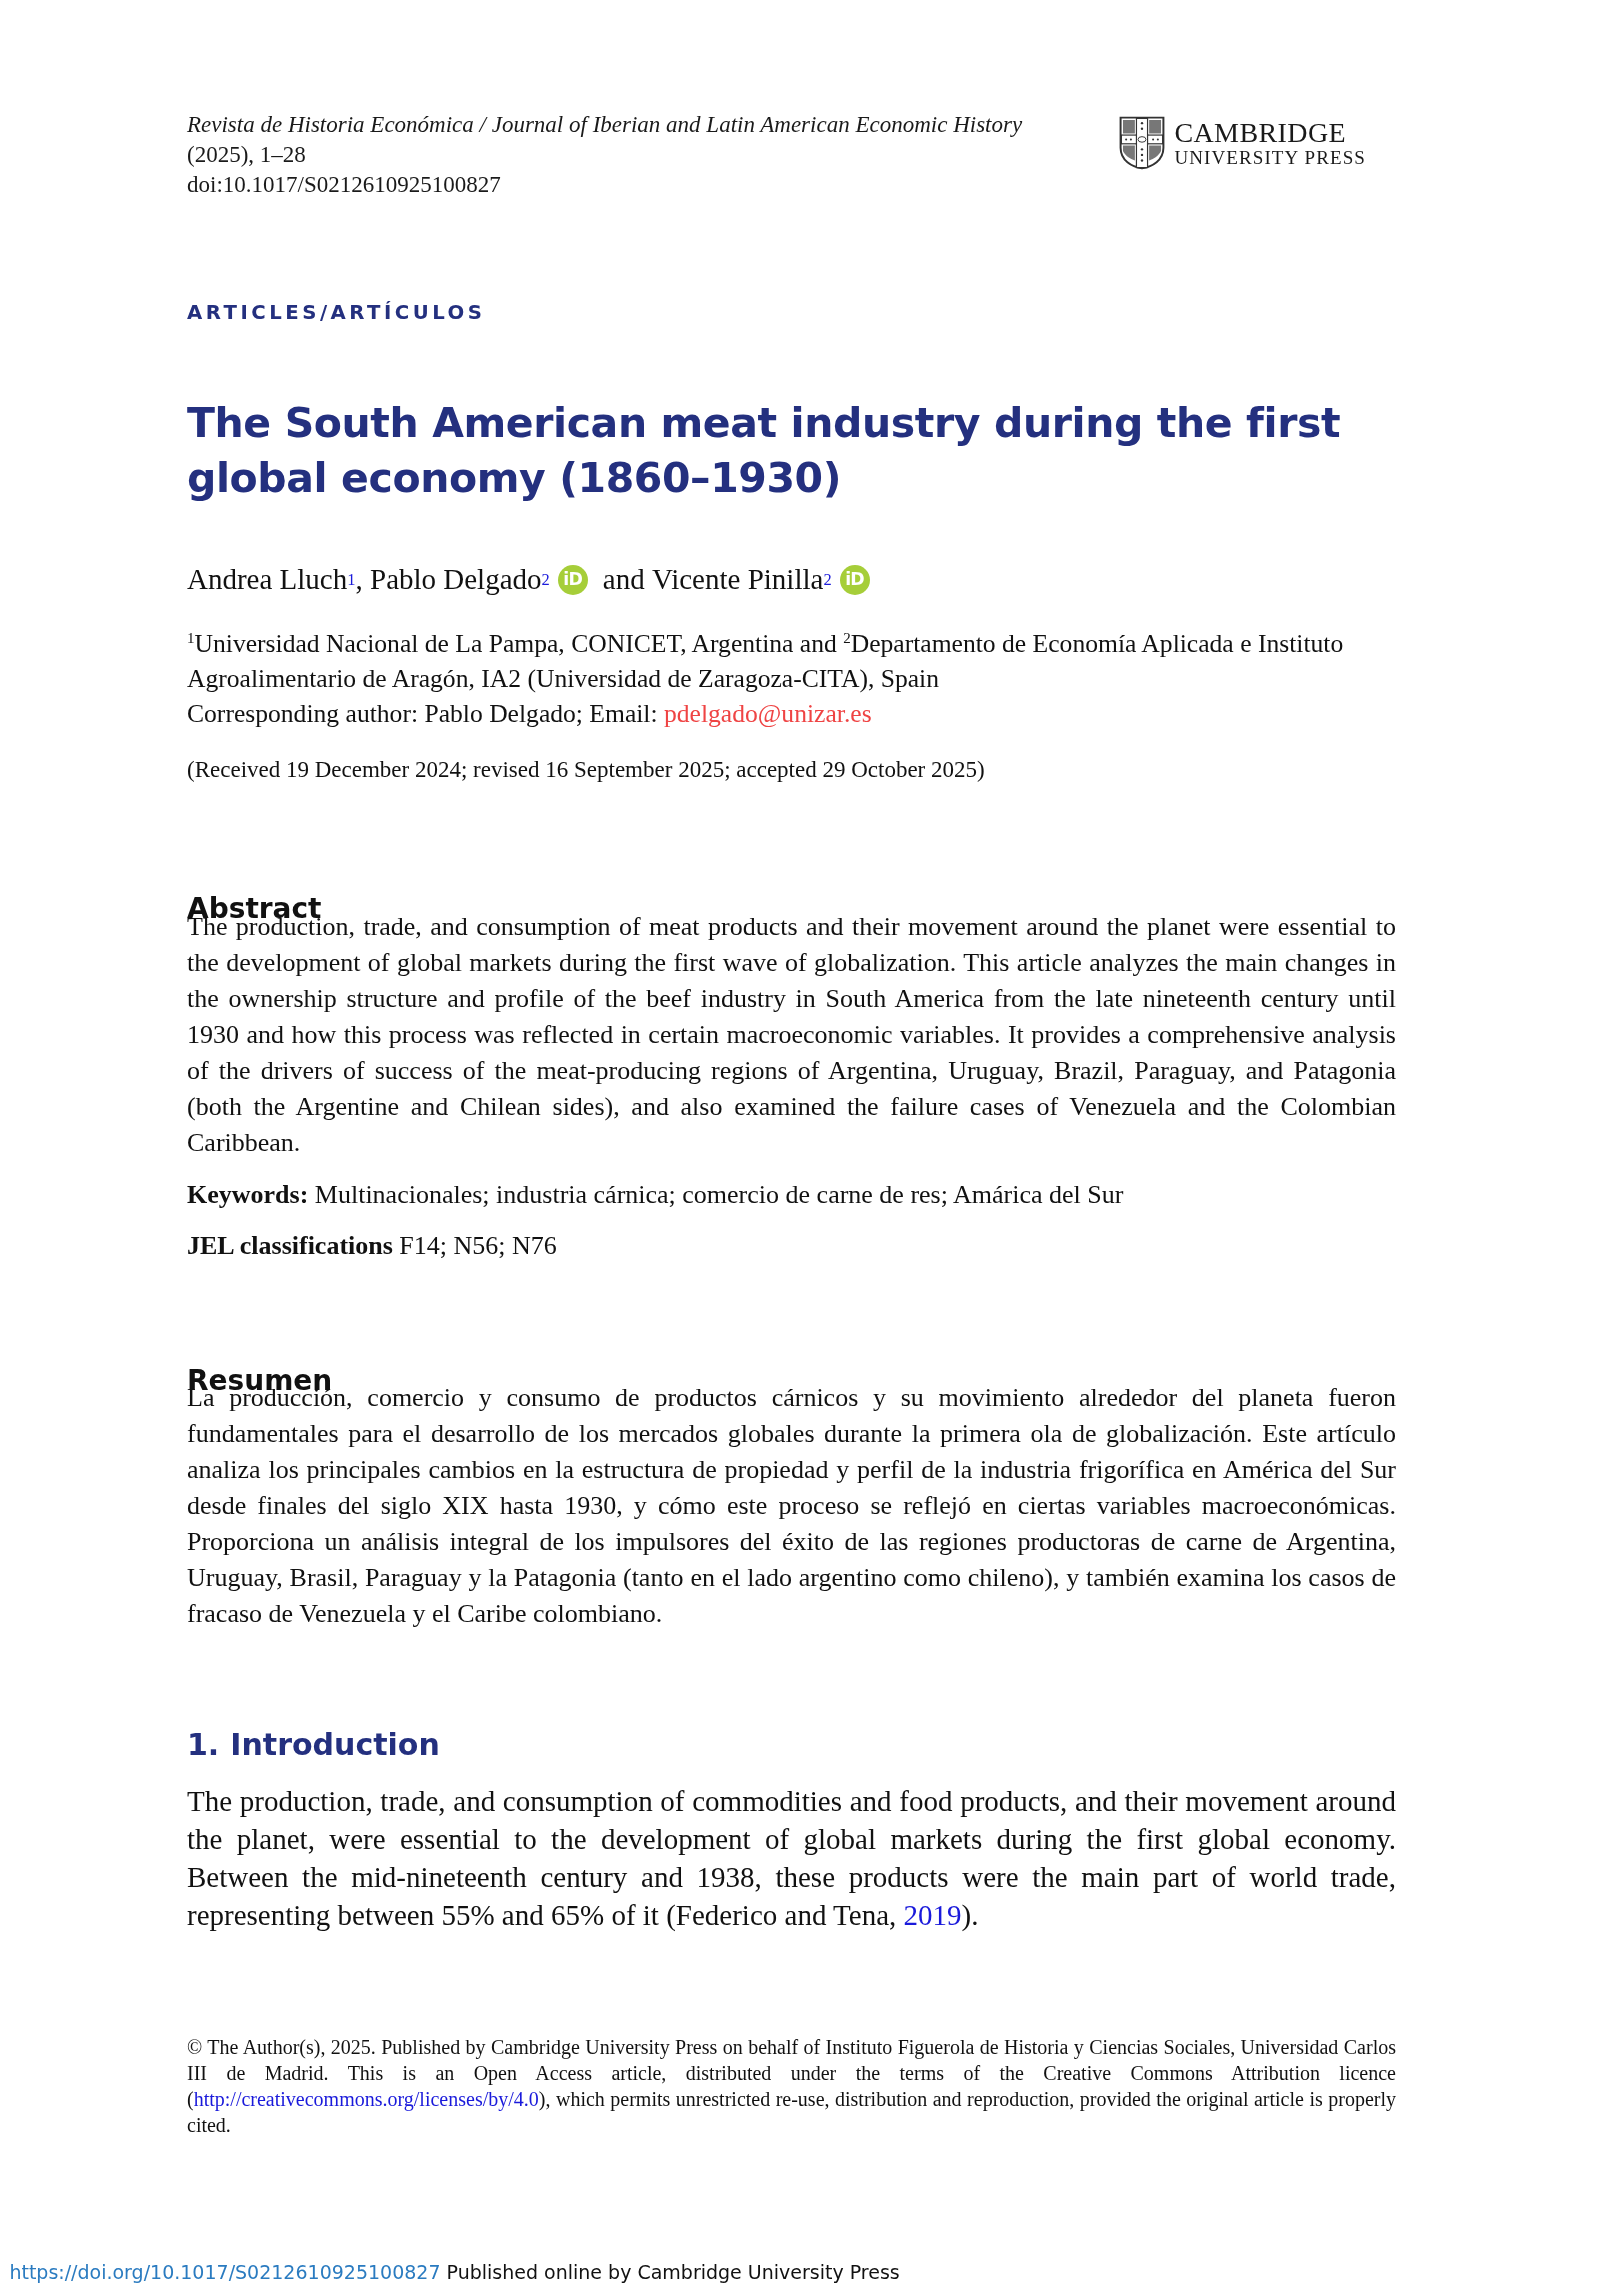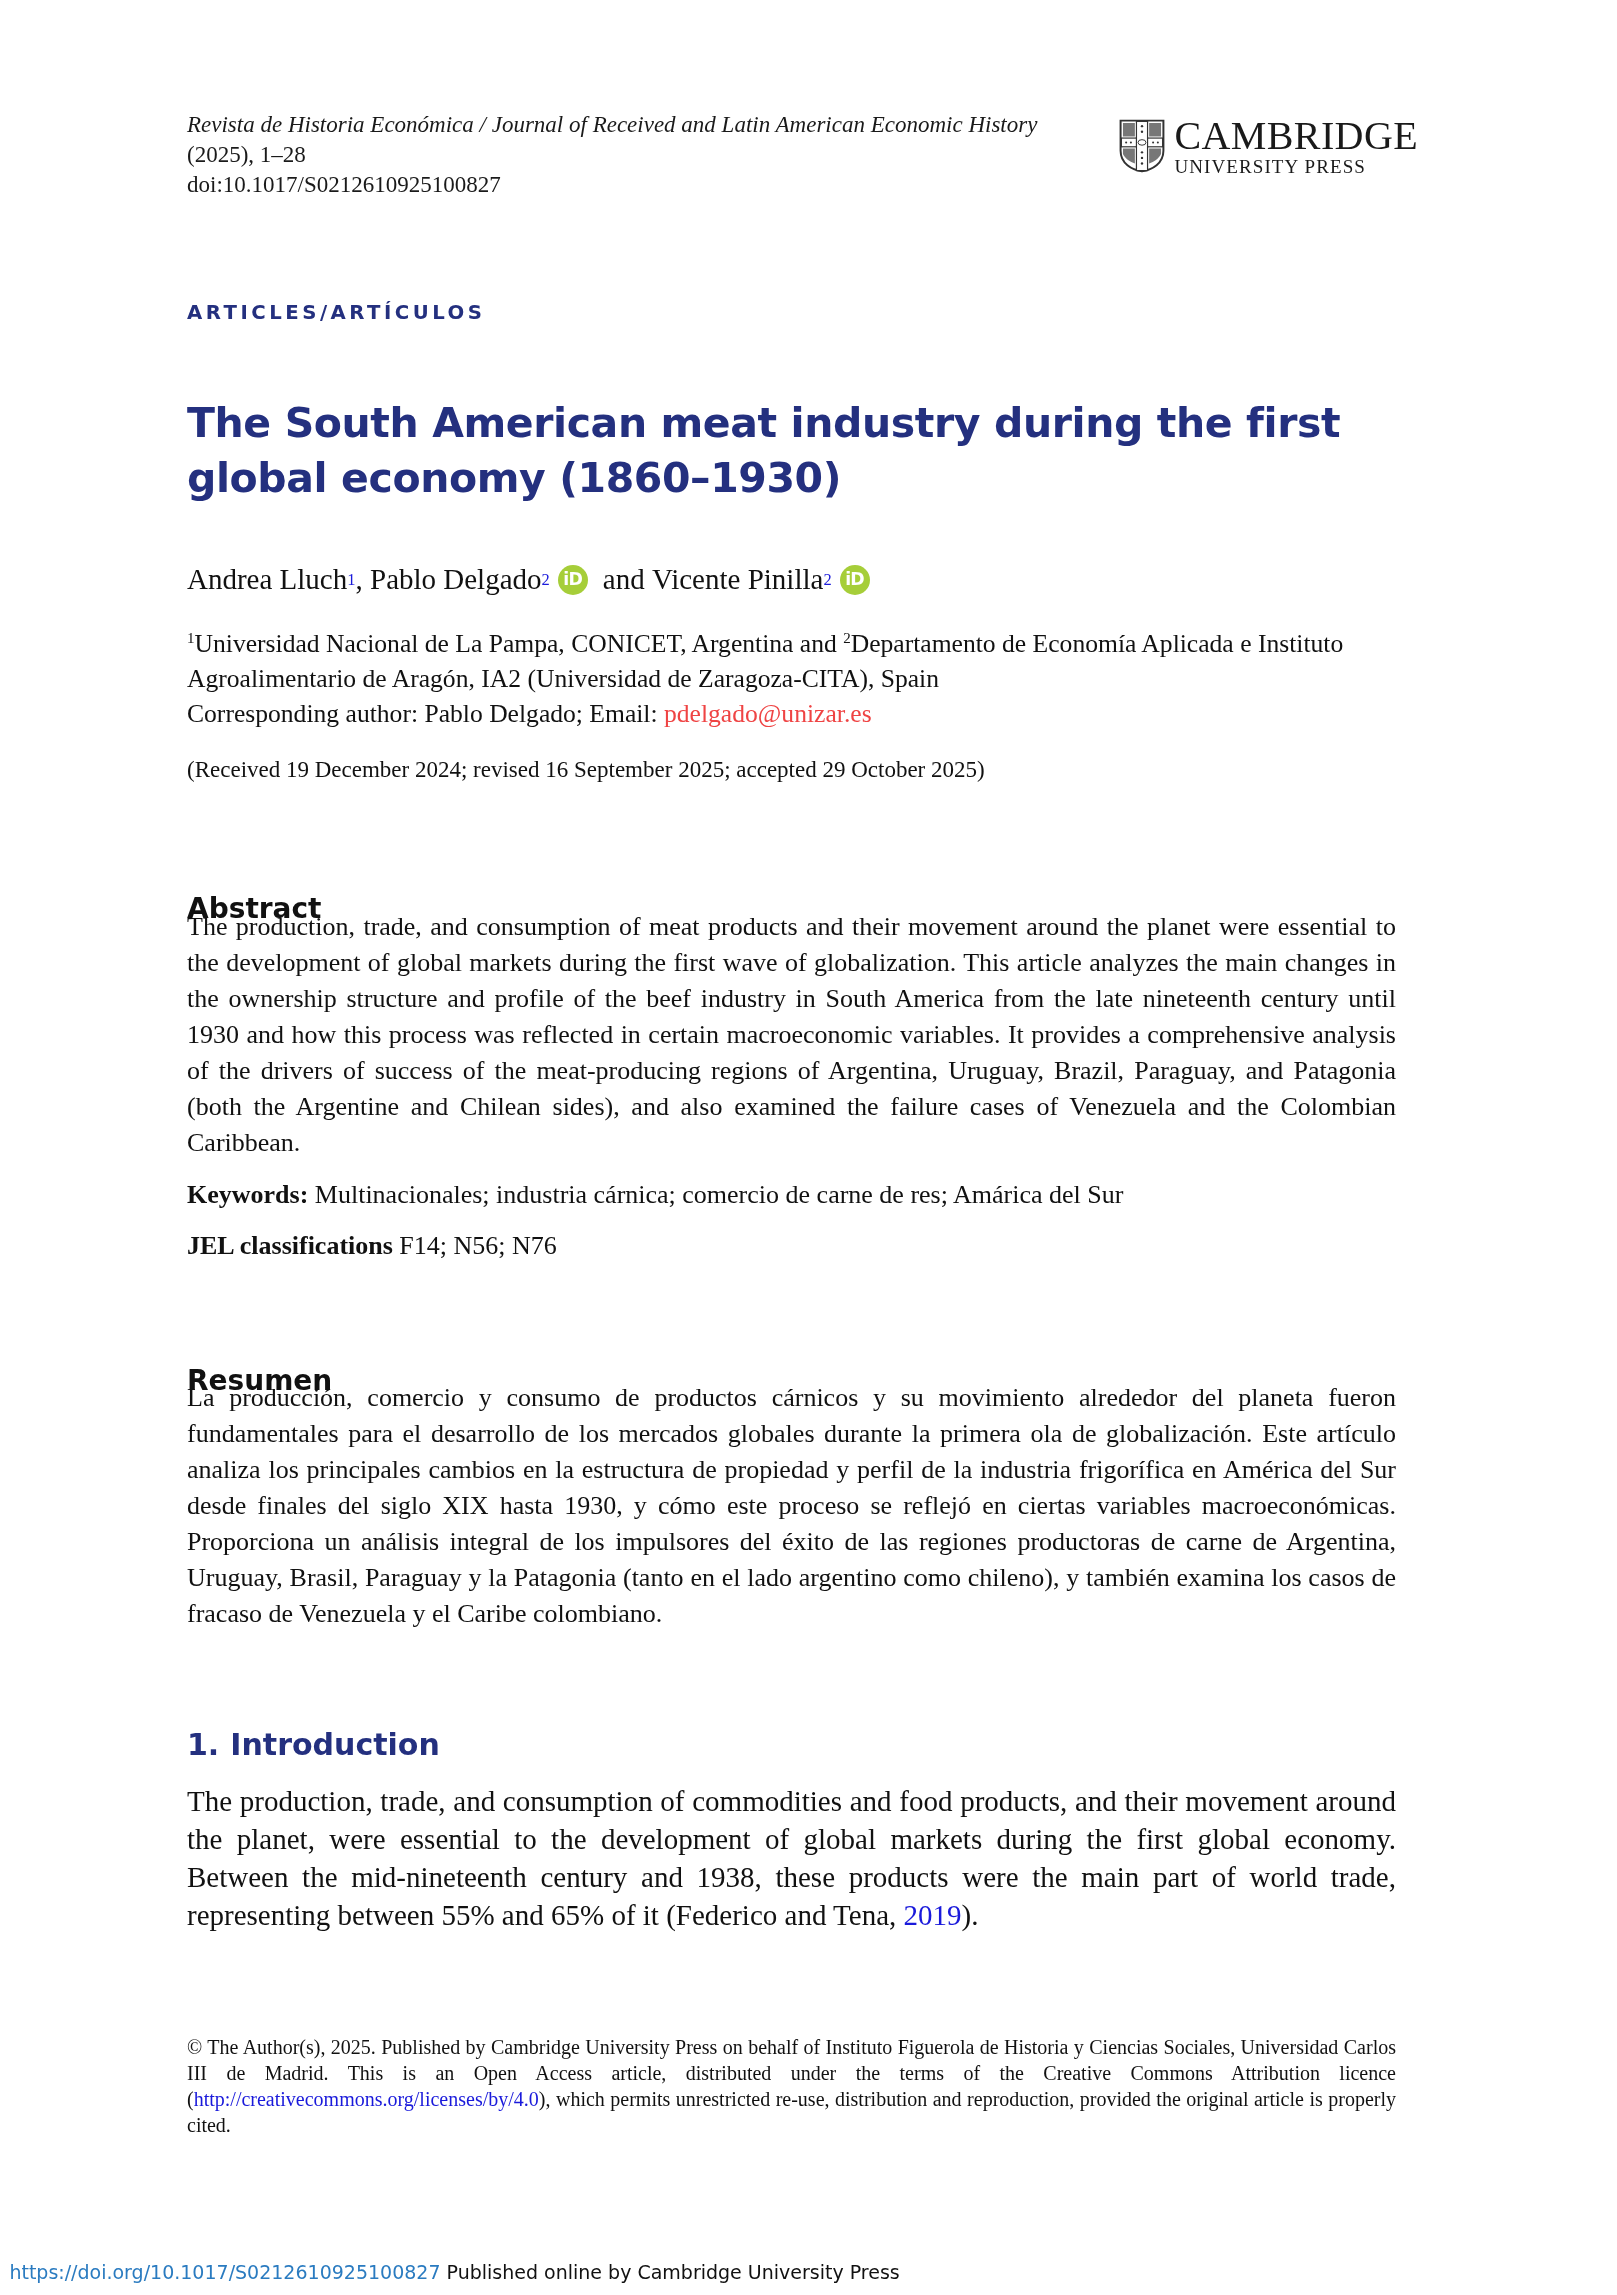--- a/index.html
+++ b/index.html
@@ -4,21 +4,21 @@
 <style>
   html, body { margin: 0; padding: 0; background: #ffffff; }
   body { width: 1617px; height: 2295px; position: relative; overflow: hidden; color: #111111; }
 
   .journal-block { position: absolute; left: 187px; top: 110px; width: 905px; font-family: "Liberation Serif", serif; font-size: 23px; line-height: 30px; color: #1a1a1a; }
   .journal-block .jtitle { font-style: italic; }
 
   .cup-logo { position: absolute; left: 1119px; top: 116px; display: flex; align-items: center; }
   .cup-shield { width: 46px; height: 54px; }
   .cup-text { margin-left: 9.4px; font-family: "Liberation Serif", serif; color: #1a1a1a; line-height: 1; }
-  .cup-text .l1 { font-size: 40px; letter-spacing: 0.4px; }
+  .cup-text .l1 { font-size: 28px; letter-spacing: 0.4px; }
   .cup-text .l2 { font-size: 19px; letter-spacing: 1.1px; margin-top: 0.8px; }
 
   .section-label { position: absolute; left: 187px; top: 301px; font-family: "DejaVu Sans", sans-serif; font-weight: bold; font-size: 19.7px; letter-spacing: 3.5px; color: #24307f; }
 
   .title { position: absolute; left: 187px; top: 396px; width: 1220px; font-family: "DejaVu Sans", sans-serif; font-weight: bold; font-size: 41px; line-height: 55px; color: #24307f; letter-spacing: -0.4px; }
 
   .authors { position: absolute; left: 187px; top: 560px; font-family: "Liberation Serif", serif; font-size: 29px; line-height: 39px; color: #111; display: flex; align-items: center; white-space: nowrap; }
   .authors sup { font-size: 16.5px; color: #1a1adb; vertical-align: 11.8px; line-height: 0; }
   .orcid { display: inline-flex; align-items: center; justify-content: center; width: 30px; height: 30px; border-radius: 50%; background: #a6ce39; color: #fff; font-family: "DejaVu Sans", sans-serif; font-size: 17.3px; font-weight: bold; margin: 0 7.9px 0 7.9px; letter-spacing: -0.8px; text-align: center; }
 
@@ -51,21 +51,21 @@
   .license { position: absolute; left: 187px; top: 2034px; width: 1209px; font-family: "Liberation Serif", serif; font-size: 20px; line-height: 26px; color: #111; text-align: justify; }
   .license .link { color: #1a1adb; }
 
   .footer { position: absolute; left: 9.4px; top: 2261px; font-family: "DejaVu Sans", sans-serif; font-size: 19px; color: #111; white-space: nowrap; }
   .footer .doi { color: #2a7bc0; }
 </style>
 </head>
 <body>
 
 <div class="journal-block">
-  <div class="jtitle">Revista de Historia Económica / Journal of Received and Latin American Economic History</div>
+  <div class="jtitle">Revista de Historia Económica / Journal of Iberian and Latin American Economic History</div>
   <div>(2025), 1–28</div>
   <div>doi:10.1017/S0212610925100827</div>
 </div>
 
 <div class="cup-logo">
   <svg class="cup-shield" viewBox="0 0 58 68">
     <path d="M2 2 H56 V40 C56 56 42 64 29 66 C16 64 2 56 2 40 Z" fill="#ffffff" stroke="#333" stroke-width="2.5"></path>
     <rect x="3" y="24" width="52" height="11" fill="#fff" stroke="#333" stroke-width="1.5"></rect>
     <rect x="22" y="3" width="14" height="62" fill="#fff" stroke="#333" stroke-width="1.5"></rect>
     <rect x="5" y="5" width="15" height="17" fill="#777"></rect>

